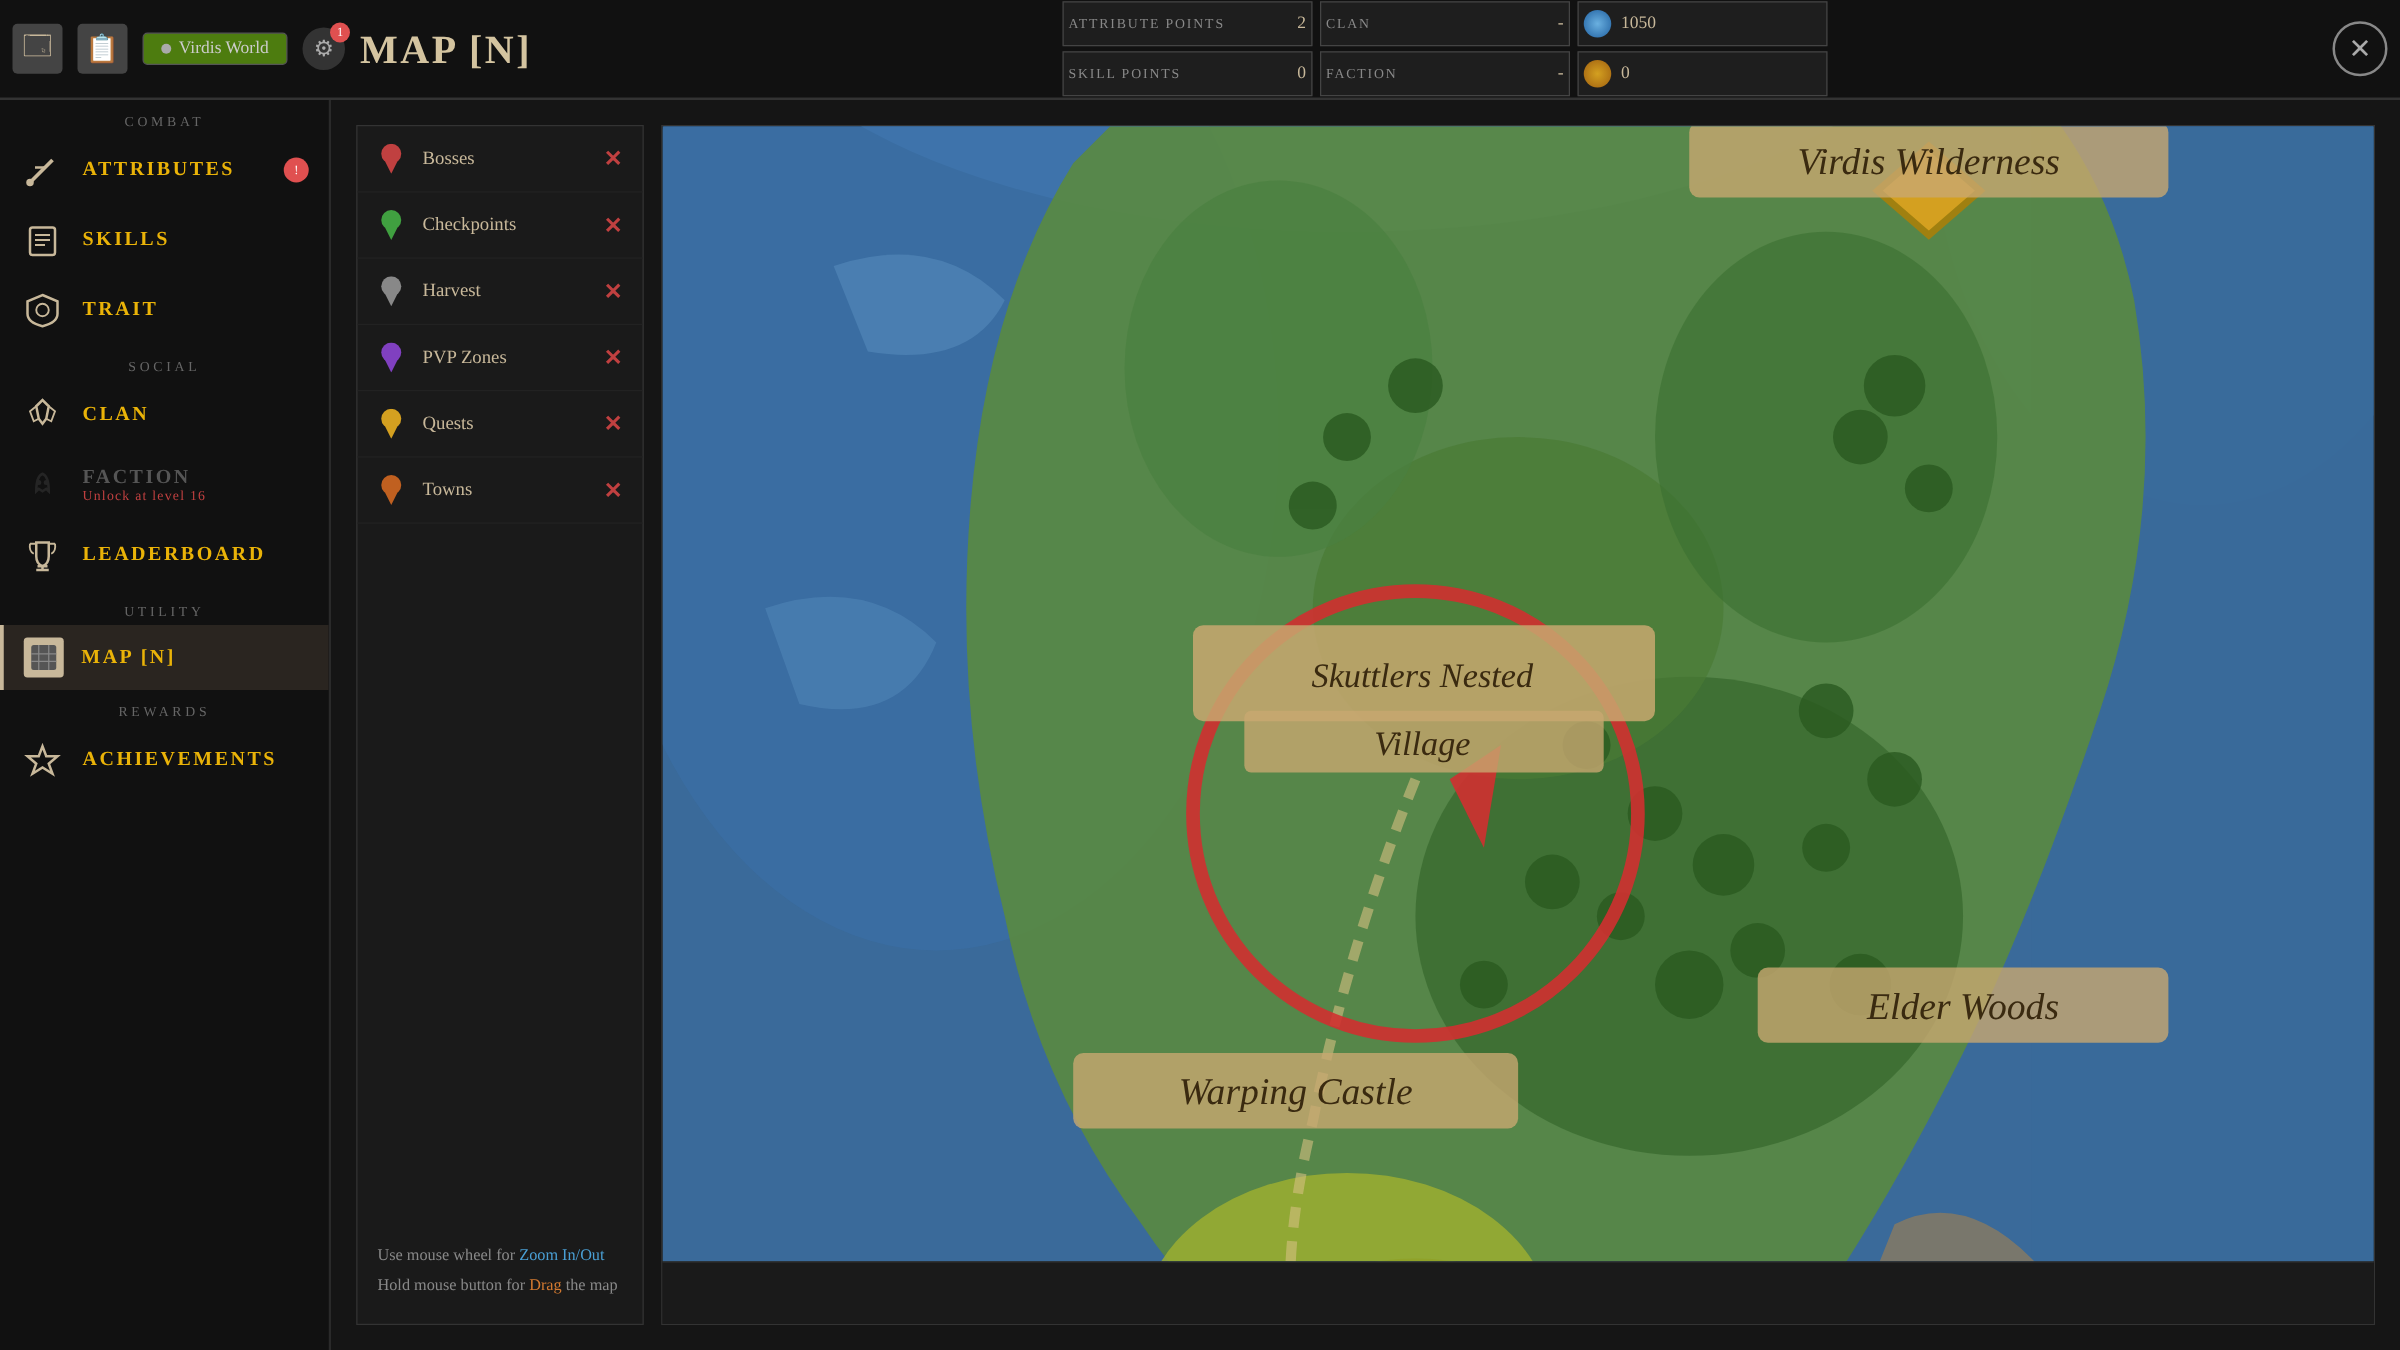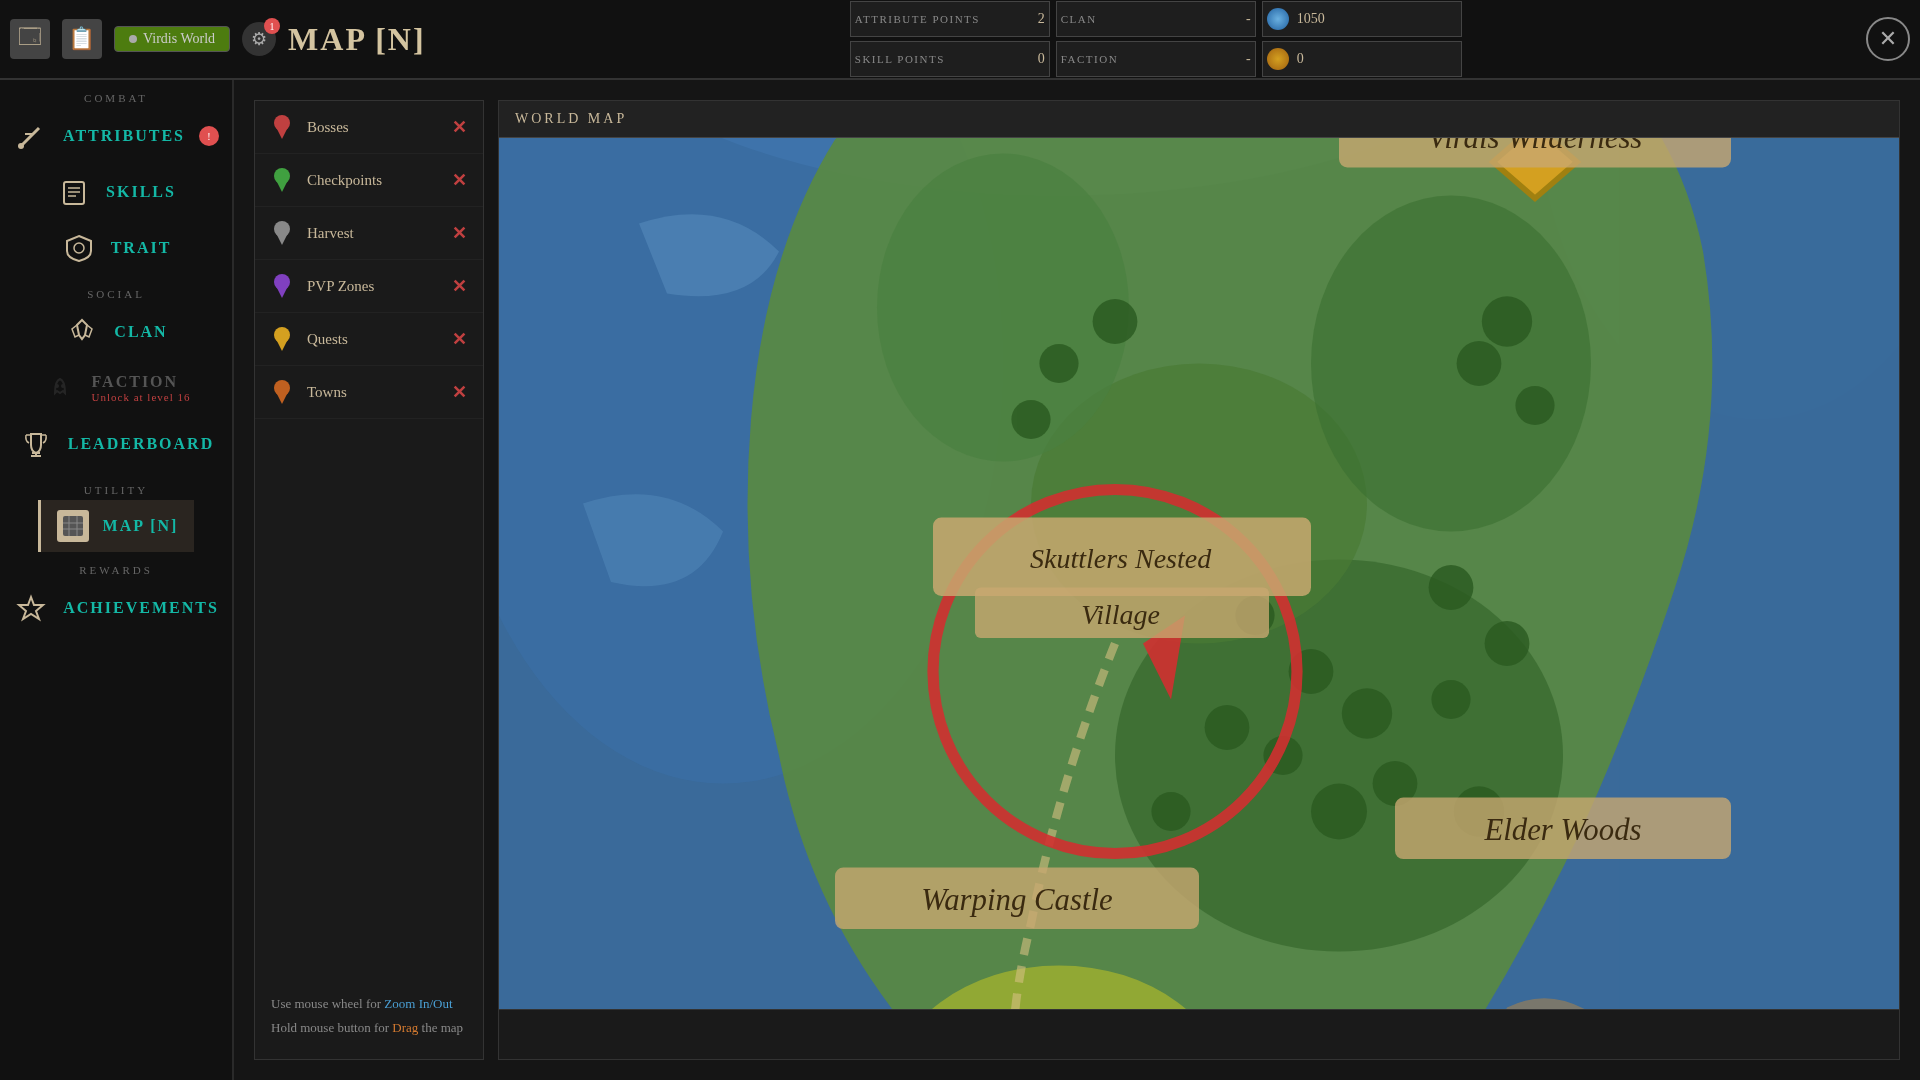--- a/index.html
+++ b/index.html
@@ -124,28 +124,27 @@
     }
 
     
     .main-layout {
       display: flex;
       height: calc(1080px - 80px);
     }
 
     
     .sidebar {
-      width: 234px;
+      width: 265px;
       background: #111;
       border-right: 2px solid #2a2a2a;
       display: flex;
       flex-direction: column;
       overflow-y: auto;
       padding-bottom: 10px;
-      align-items: center;
     }
 
     .sidebar-section-label {
       text-align: center;
       font-size: 11px;
       letter-spacing: 3px;
       color: #666;
       padding: 12px 0 4px;
       text-transform: uppercase;
     }
@@ -170,21 +169,21 @@
       display: flex;
       align-items: center;
       justify-content: center;
       flex-shrink: 0;
     }
 
     .sidebar-item .item-label {
       font-size: 16px;
       font-weight: bold;
       letter-spacing: 2px;
-      color: #14b8a6;
+      color: #eab308;
       text-transform: uppercase;
     }
 
     .sidebar-item.disabled .item-label {
       color: #555;
     }
 
     .sidebar-item.disabled .item-sublabel {
       font-size: 11px;
       color: #c04040;
@@ -669,21 +668,20 @@
         <div>
           <span>Use mouse wheel for </span><span class="highlight">Zoom In/Out</span>
         </div>
         <div>
           <span>Hold mouse button for </span><span class="highlight-orange">Drag</span><span> the map</span>
         </div>
       </div>
     </div>
 
     <div class="map-panel">
-      <div class="panel-title">WORLD MAP</div>
       <div class="map-container">
         <svg class="map-svg" viewBox="0 0 500 550" preserveAspectRatio="xMidYMid slice">
 
           <rect width="500" height="550" fill="#3a6a9a"></rect>
 
           <ellipse cx="200" cy="60" rx="180" ry="80" fill="#4a80b8" opacity="0.7"></ellipse>
           <ellipse cx="80" cy="200" rx="100" ry="150" fill="#3a70a8" opacity="0.6"></ellipse>
           <ellipse cx="450" cy="100" rx="80" ry="120" fill="#3a70a8" opacity="0.5"></ellipse>
           <rect x="400" y="0" width="100" height="550" fill="#3a6a9a" opacity="0.8"></rect>
           <rect x="0" y="450" width="200" height="100" fill="#4a80b8" opacity="0.7"></rect>

